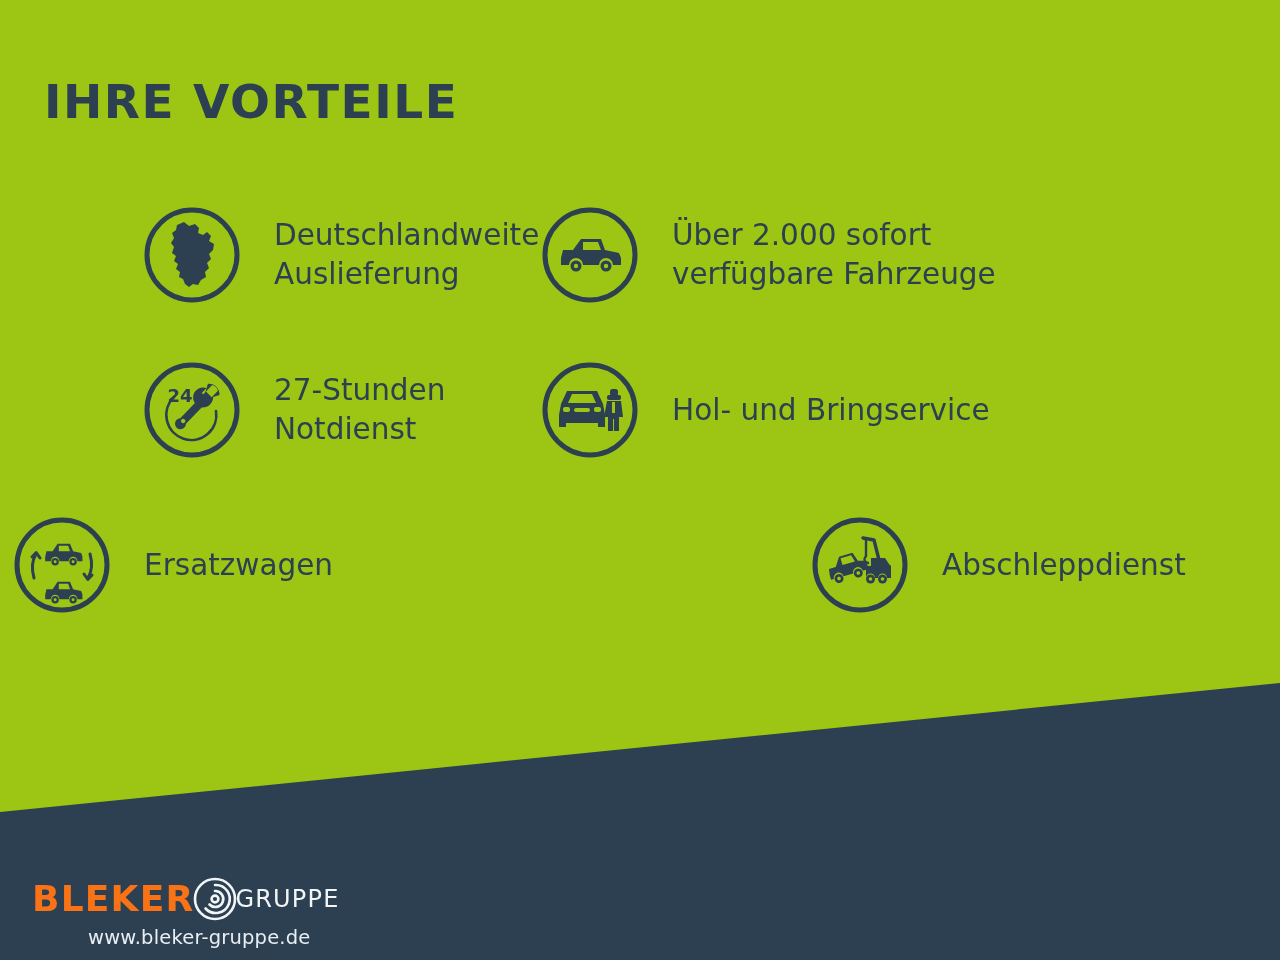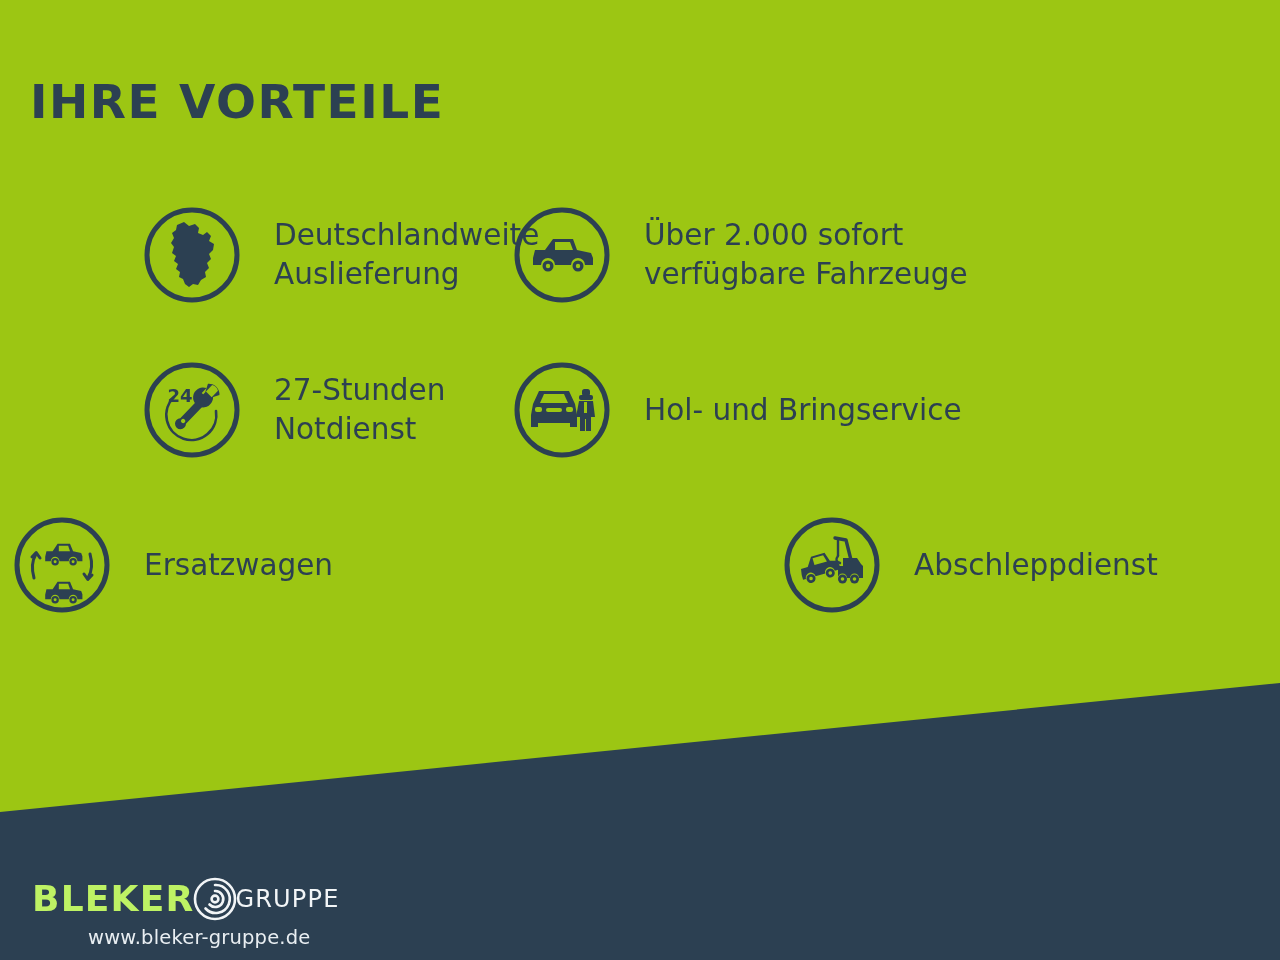--- a/index.html
+++ b/index.html
@@ -19,39 +19,40 @@
   .green-panel {
     position: absolute;
     left: 0; top: 0;
     width: 1280px;
     height: 960px;
     background: #9CC613;
     clip-path: polygon(0 0, 1280px 0, 1280px 683px, 0 812px);
   }
   .title {
     position: absolute;
-    left: 30px;
+    left: 44px;
     top: 78px;
     font-size: 47px;
     font-weight: bold;
     letter-spacing: 1.5px;
     color: #2C4052;
     line-height: 1;
   }
   .grid {
     position: absolute;
     left: 0;
     top: 196px;
     width: 1280px;
   }
   .row {
     display: flex;
     flex-direction: row;
     align-items: flex-start;
     height: 155px;
+    gap: 28px;
   }
   .cell {
     display: flex;
     flex-direction: row;
     align-items: center;
     min-height: 118px;
   }
   .cell-left { width: 500px; padding-left: 143px; box-sizing: border-box; }
   .cell-right { width: 640px; padding-left: 13px; box-sizing: border-box; }
   .icon-wrap {
@@ -79,21 +80,21 @@
     height: 78px;
   }
   .logo-row {
     display: flex;
     align-items: center;
     height: 46px;
   }
   .logo-bleker {
     font-size: 36px;
     font-weight: bold;
-    color: #bef264;
+    color: #f97316;
     letter-spacing: 1.2px;
     line-height: 1;
   }
   .logo-mark {
     width: 46px;
     height: 46px;
     margin-left: -2px;
     margin-right: -3px;
     flex: 0 0 auto;
   }

